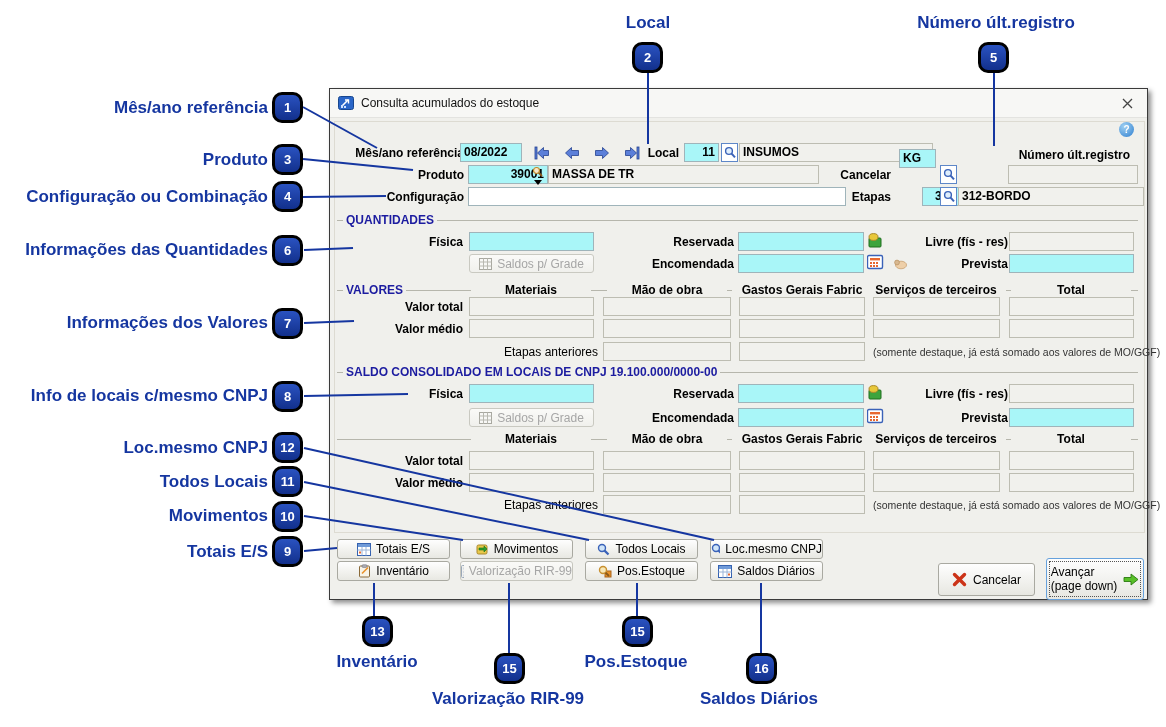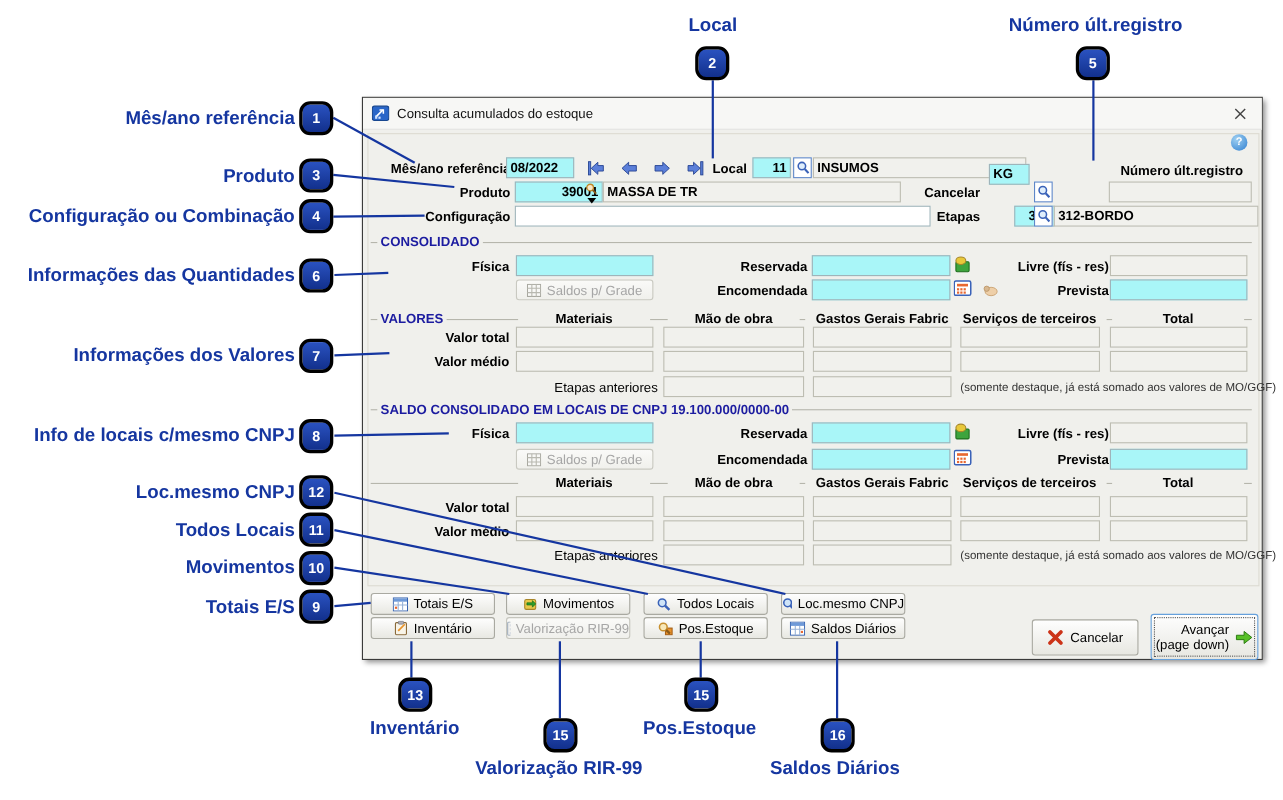--- a/index.html
+++ b/index.html
@@ -150,21 +150,21 @@
     <div class="fld cyan rt" style="left:592px;top:98px;width:37px">312</div>
     <div class="magbtn" style="left:610px;top:98px">
       <svg width="12" height="13">
         <circle cx="5" cy="5" r="3.4" fill="#dfeefc" stroke="#3a62b8" stroke-width="1.4"></circle>
         <path d="M7.6 7.6 L11 11.4" stroke="#3a62b8" stroke-width="2"></path>
       </svg>
     </div>
     <div class="fld gray" style="left:628px;top:98px;width:186px">312-BORDO</div>
 
     <div class="gline" style="top:131px"></div>
-    <div class="grp" style="left:13px;top:125px">CONSOLIDADO</div>
+    <div class="grp" style="left:13px;top:125px">QUANTIDADES</div>
 
     <div class="dlbl" style="left:8px;width:125px;top:146px">Física</div>
     <div class="fld cyan" style="left:139px;top:143px;width:125px"></div>
     <div class="gradebtn" style="left:139px;top:165px">
       <svg width="13" height="12">
         <rect x="0.5" y="0.5" width="12" height="11" fill="#f8f8f6" stroke="#a8a8a0"></rect>
         <path d="M0.5 4 H12.5 M0.5 8 H12.5 M4.5 0.5 V11.5 M8.5 0.5 V11.5" stroke="#b8b8b0" stroke-width="1"></path>
       </svg>
       <span>Saldos p/ Grade</span>
     </div>
@@ -359,21 +359,21 @@
       <span>Saldos Diários</span>
     </div>
 
     <div class="bigbtn" style="left:608px;top:474px;width:97px;height:33px">
       <svg width="15" height="15">
         <path d="M2.5 2.5 L12.5 12.5 M12.5 2.5 L2.5 12.5" stroke="#cc3318" stroke-width="3.4" stroke-linecap="round"></path>
       </svg>
       <span>Cancelar</span>
     </div>
     <div class="bigbtn focused" style="left:716px;top:469px;width:98px;height:42px">
-      <div style="text-align:right;line-height:14px">
+      <div style="text-align:left;line-height:14px">
         <span style="display:block">Avançar</span>
         <span style="display:block">(page down)</span>
       </div>
       <svg width="16" height="15">
         <polygon points="1,5.5 8,5.5 8,2 15,7.5 8,13 8,9.5 1,9.5" fill="#58c028" stroke="#2a7a10" stroke-width="0.9"></polygon>
       </svg>
     </div>
   </div>
 
   <svg class="overlay" viewBox="0 0 1166 727">

